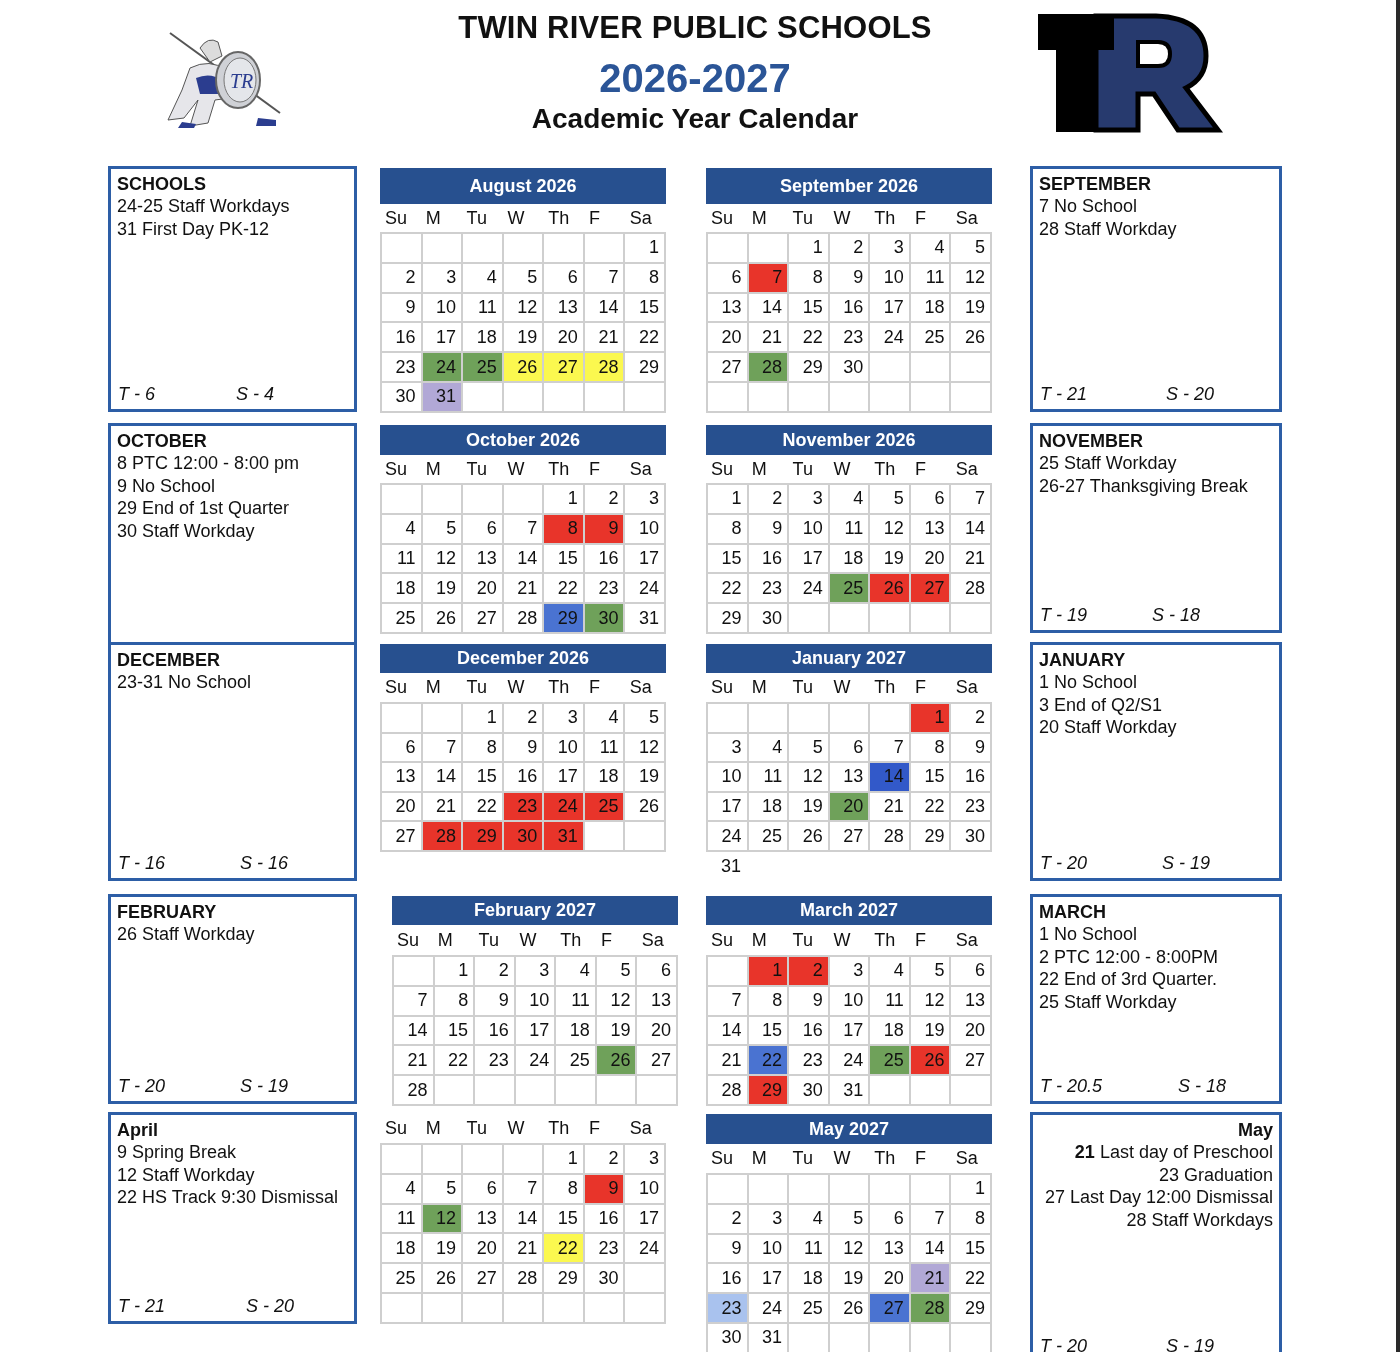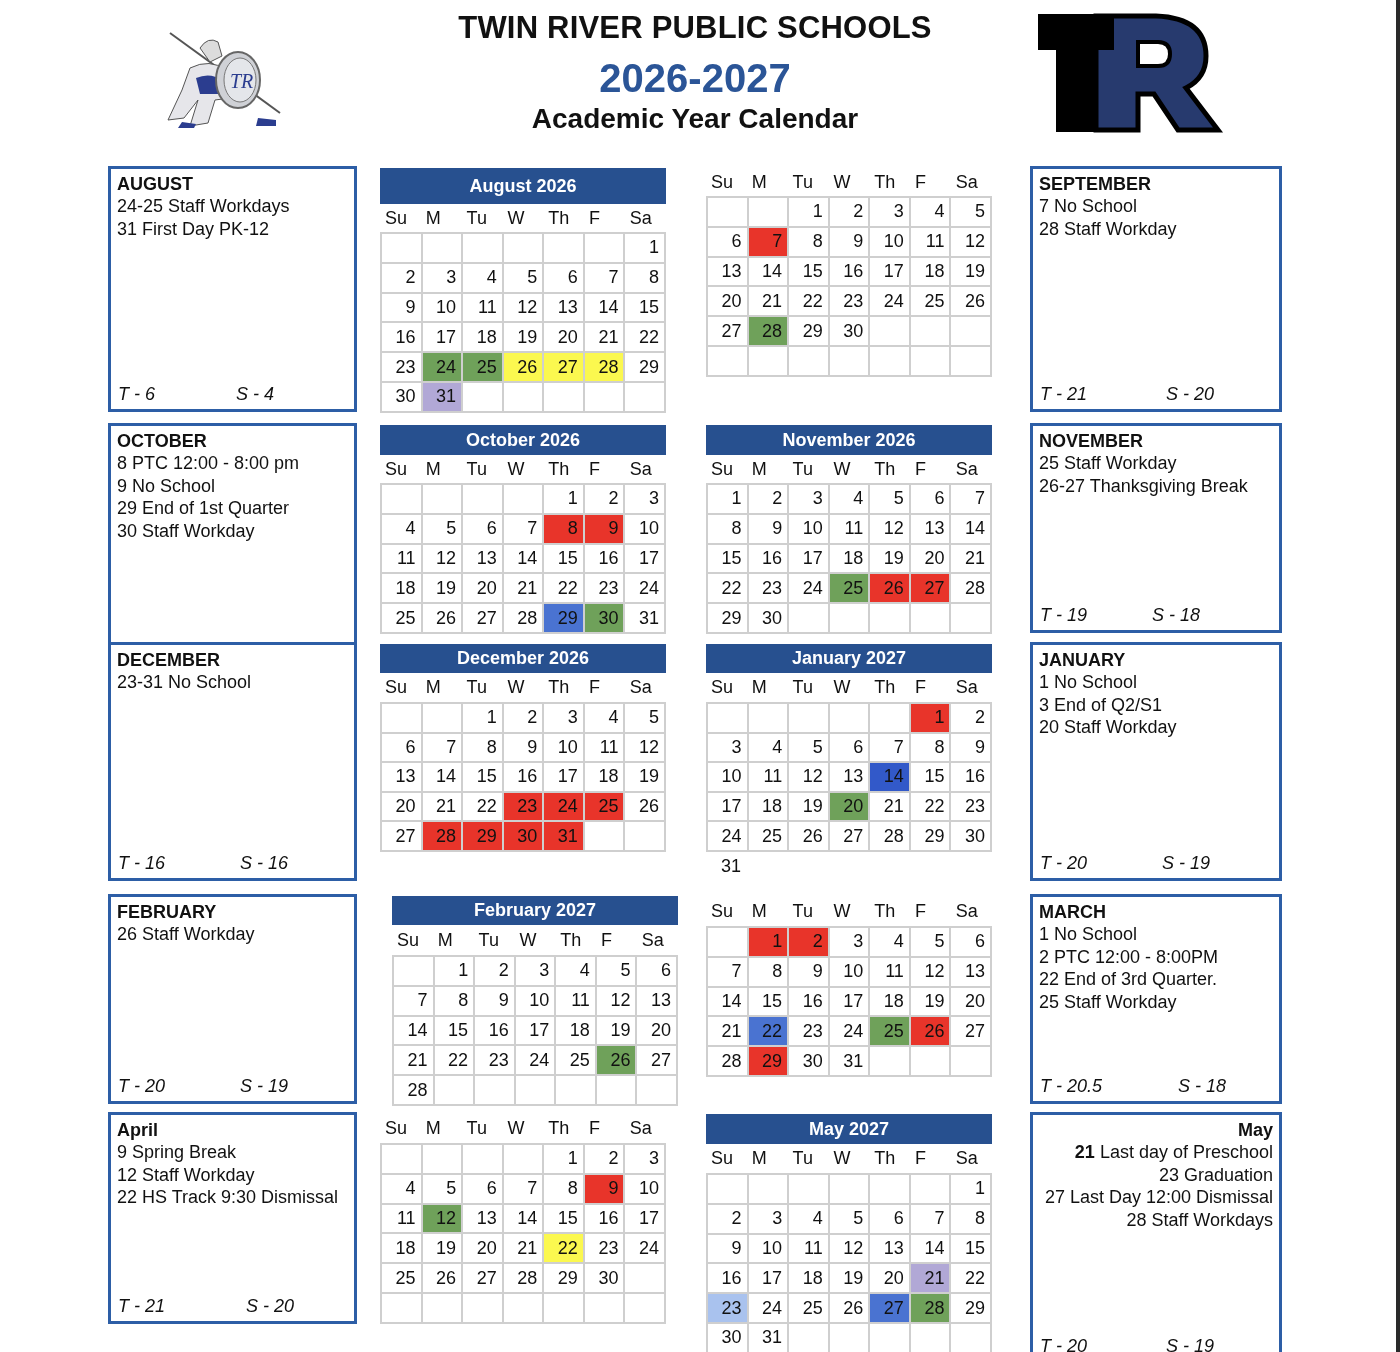--- a/index.html
+++ b/index.html
@@ -69,21 +69,21 @@
 <div class="title3">Academic Year Calendar</div>
 
 <svg class="logo-tr" viewBox="0 0 196 124">
   <path d="M2 4 H78 V40 H60 V122 H20 V40 H2 Z" fill="#000"></path>
   <path d="M60 6 H120 Q170 8 170 46 Q170 68 150 78 L182 120 H142 L118 84 H102 V120 H60 Z" fill="#273a6e" stroke="#000" stroke-width="5"></path>
   <path d="M60 40 H78 V6 H60 Z" fill="#000"></path>
   <path d="M102 32 H122 Q134 32 134 44 Q134 56 122 56 H102 Z" fill="#fff" stroke="#000" stroke-width="4"></path>
 </svg>
 
 <div class="note-box" style="left:108px; top:166px; width:249px; height:246px;">
-  <div class="note-title">AUGUST</div>
+  <div class="note-title">SCHOOLS</div>
   <div class="note-line">24-25 Staff Workdays</div>
   <div class="note-line">31 First Day PK-12</div>
   <div class="note-footer">
     <span class="t">T - 6</span>
     <span class="s" style="left:118px">S - 4</span>
   </div>
 </div>
 
 <div class="cal" id="cal-aug" style="left:380px; top:168px;">
     <div class="cal-header" style="height: 36px;">August 2026</div>
@@ -135,20 +135,21 @@
       <div class="cell" style="height: 29.8px;">30</div>
       <div class="cell lavender" style="height: 29.8px;">31</div>
       <div class="cell" style="height: 29.8px;"></div>
       <div class="cell" style="height: 29.8px;"></div>
       <div class="cell" style="height: 29.8px;"></div>
       <div class="cell" style="height: 29.8px;"></div>
       <div class="cell" style="height: 29.8px;"></div>
     </div>
   </div>
 <div class="cal" id="cal-sep" style="left:706px; top:168px;">
+    <div class="cal-header" style="height: 36px;">September 2026</div>
     <div class="dow-row" style="height: 28px;">
       <span style="height: 28px;">Su</span>
       <span style="height: 28px;">M</span>
       <span style="height: 28px;">Tu</span>
       <span style="height: 28px;">W</span>
       <span style="height: 28px;">Th</span>
       <span style="height: 28px;">F</span>
       <span style="height: 28px;">Sa</span>
     </div>
     <div class="grid">
@@ -500,20 +501,21 @@
       <div class="cell" style="height: 29.8px;">28</div>
       <div class="cell" style="height: 29.8px;"></div>
       <div class="cell" style="height: 29.8px;"></div>
       <div class="cell" style="height: 29.8px;"></div>
       <div class="cell" style="height: 29.8px;"></div>
       <div class="cell" style="height: 29.8px;"></div>
       <div class="cell" style="height: 29.8px;"></div>
     </div>
   </div>
 <div class="cal" style="left:706px; top:896px;">
+    <div class="cal-header" style="height: 29px;">March 2027</div>
     <div class="dow-row" style="height: 30px;">
       <span style="height: 30px;">Su</span>
       <span style="height: 30px;">M</span>
       <span style="height: 30px;">Tu</span>
       <span style="height: 30px;">W</span>
       <span style="height: 30px;">Th</span>
       <span style="height: 30px;">F</span>
       <span style="height: 30px;">Sa</span>
     </div>
     <div class="grid">

